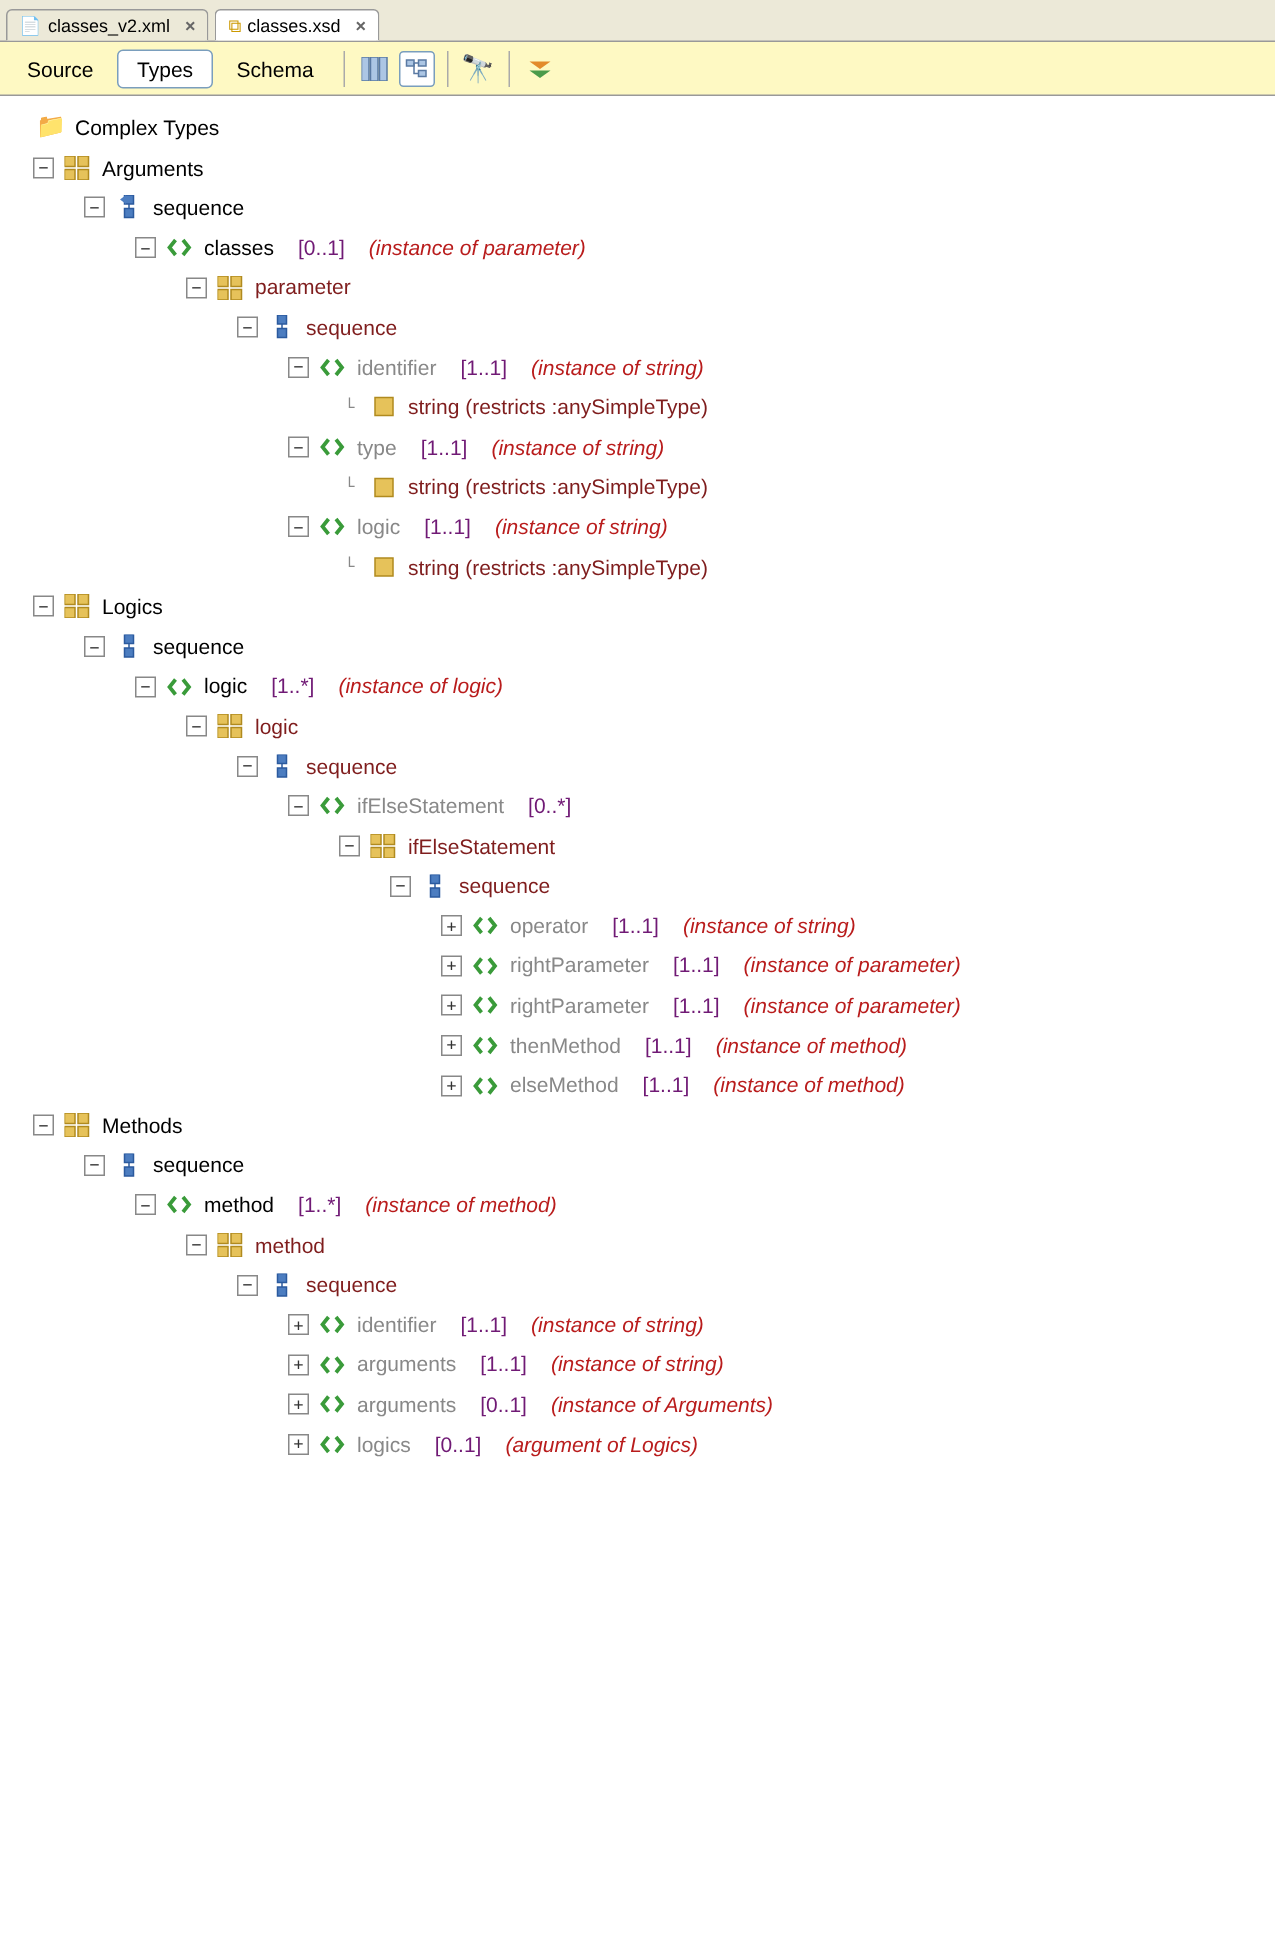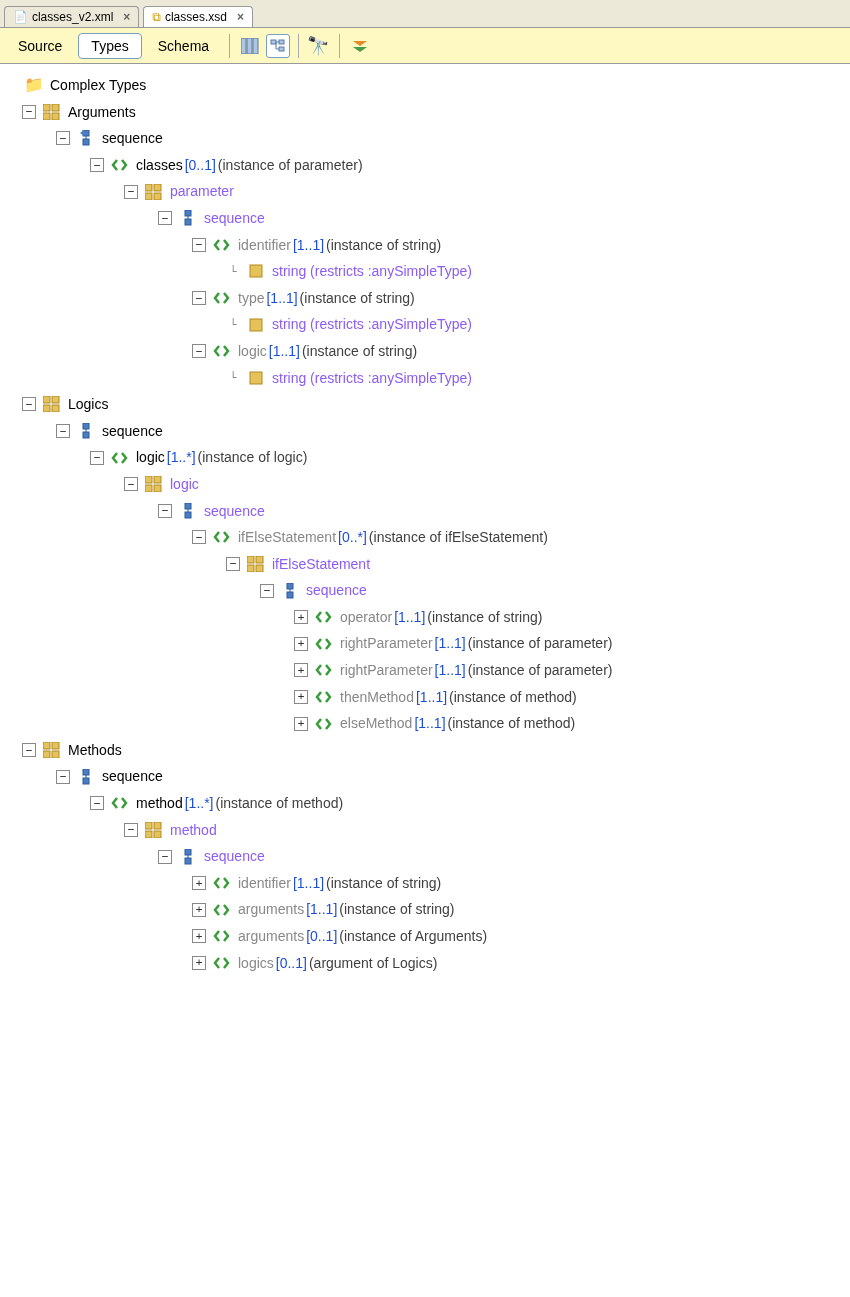--- a/index.html
+++ b/index.html
@@ -117,23 +117,23 @@
   .icon {
     display: inline-flex;
     align-items: center;
     justify-content: center;
     width: 20px;
     height: 18px;
     margin-right: 6px;
   }
   .label-main { color: #000; }
   .label-gray { color: #888; }
-  .label-gray-only { color: #8b5cf6; }
-  .cardinality { color: #1d4ed8; margin: 0 2px; }
-  .desc { color: #404040; }
+  .label-gray-only { color: #7f1d1d; }
+  .cardinality { color: #701a75; margin: 0 16px; }
+  .desc { color: #b91c1c; font-style: italic; }
   
   .ic-folder { color: #d9a53b; font-size: 16px; }
   .ic-ct svg, .ic-seq svg, .ic-elem svg, .ic-simple svg { display: block; }
 </style>
 </head>
 <body>
 
 <div class="tab-bar">
   <div class="tab">
     <span class="file-icon">📄</span>
@@ -399,21 +399,20 @@
     <span class="indent" style="width:188px"></span>
     <span class="toggle">−</span>
     <span class="icon ic-elem">
       <svg width="18" height="14">
           <path d="M6 2 L2 7 L6 12" stroke="#3a9b3a" stroke-width="2.5" fill="none"></path>
           <path d="M11 2 L15 7 L11 12" stroke="#3a9b3a" stroke-width="2.5" fill="none"></path>
         </svg>
     </span>
     <span class="label-gray">ifElseStatement</span>
     <span class="cardinality">[0..*]</span>
-    <span class="desc">(instance of ifElseStatement)</span>
   </div>
 
   <div class="row">
     <span class="indent" style="width:222px"></span>
     <span class="toggle">−</span>
     <span class="icon ic-ct">
       <svg width="18" height="16">
           <rect x="0" y="0" width="7" height="7" fill="#e6c25a" stroke="#b08a1f"></rect>
           <rect x="9" y="0" width="7" height="7" fill="#e6c25a" stroke="#b08a1f"></rect>
           <rect x="0" y="9" width="7" height="7" fill="#e6c25a" stroke="#b08a1f"></rect>

